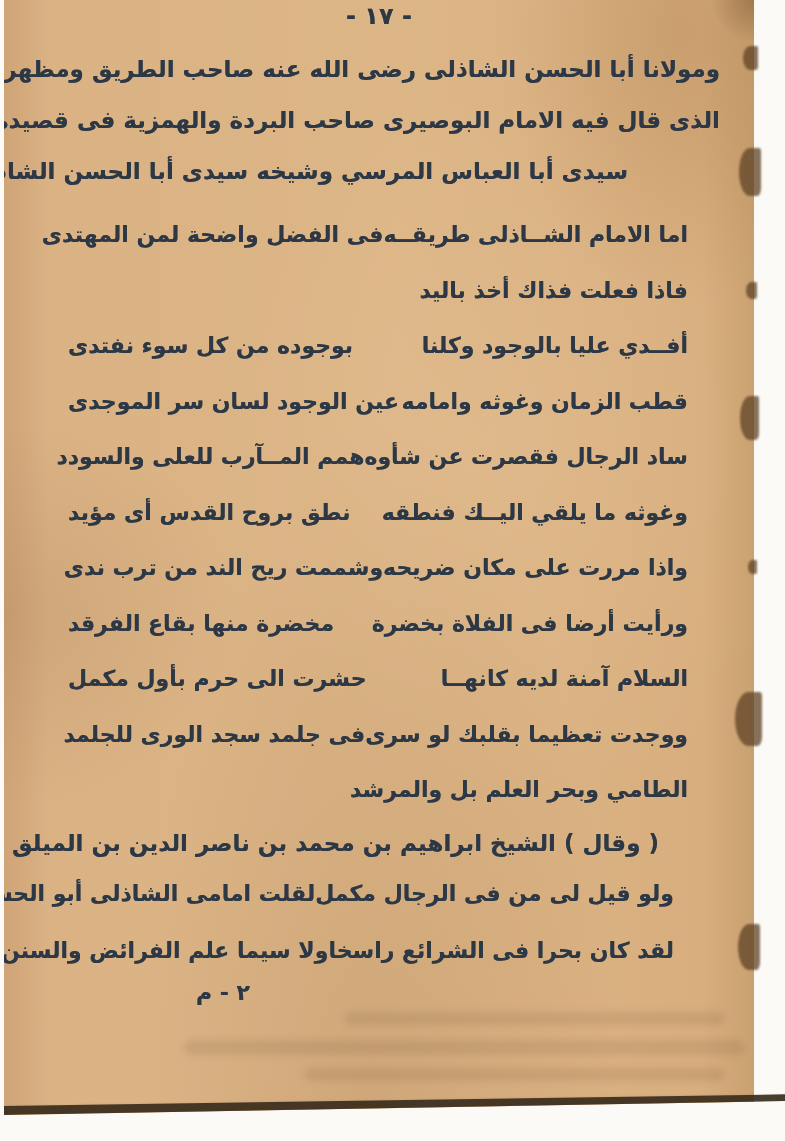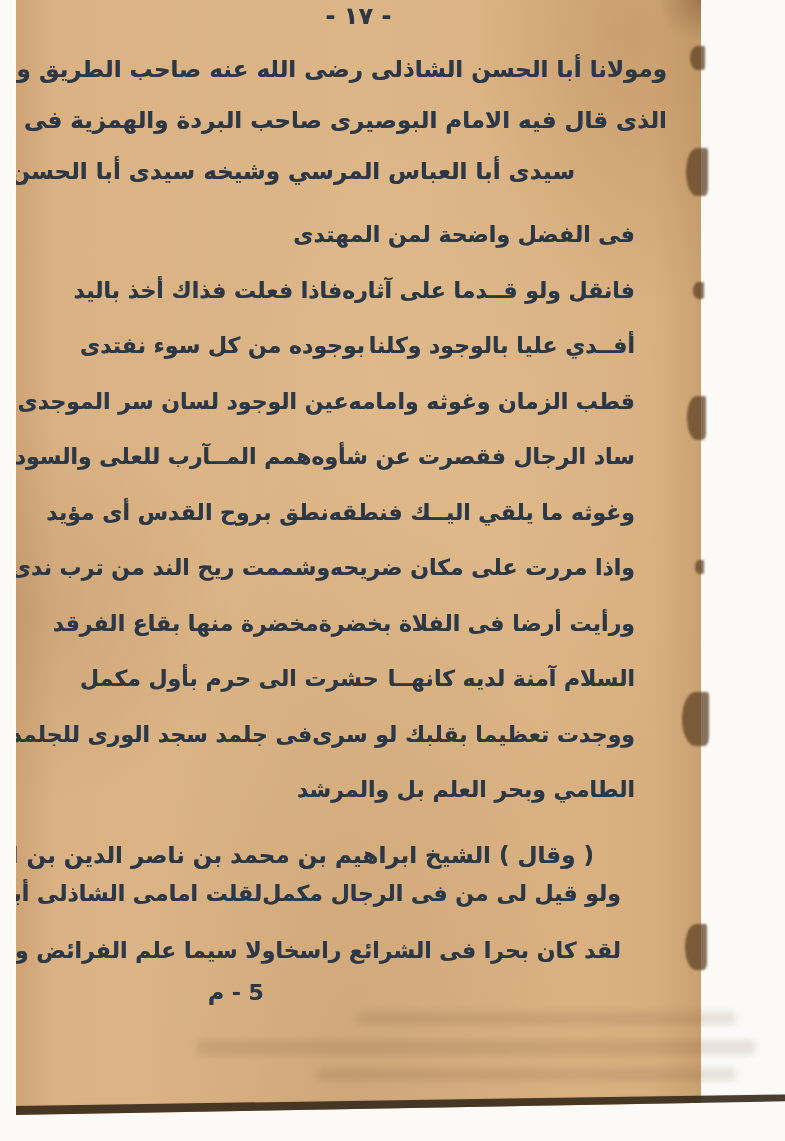--- a/index.html
+++ b/index.html
@@ -2,21 +2,21 @@
 <html lang="ar"><head>
 <meta charset="utf-8">
 <style>
   html,body{margin:0;padding:0;}
   body{
     width:785px;height:1141px;position:relative;overflow:hidden;
     background:#fbfaf6;
     font-family:"DejaVu Sans", sans-serif;
   }
   .paper{
-    position:absolute;top:0;left:16px;width:685px;height:1118px;
+    position:absolute;top:0;left:4px;width:750px;height:1118px;
     background-color:#d9b082;
     background-image:
       radial-gradient(ellipse at 90% 3%, rgba(150,100,50,.22), transparent 18%),
       radial-gradient(ellipse at 50% 102%, rgba(140,95,55,.18), transparent 45%),
       radial-gradient(ellipse at 1% 55%, rgba(130,90,50,.14), transparent 22%),
       radial-gradient(ellipse at 70% 40%, rgba(255,235,200,.10), transparent 40%),
       linear-gradient(90deg, #cfa477 0%, #dab284 6%, #ddb687 52%, #d8ae7e 93%, #c9a06f 100%);
     clip-path: polygon(0 0, 785px 0, 785px 1101px, 0 1115px);
     color:#2c3845;
   }
@@ -34,21 +34,21 @@
   .intro-line.indent{
     text-align:right;text-align-last:auto;margin-right:92px;white-space:nowrap;
   }
   .poem{font-size:22px;font-weight:bold;}
   .poem1{position:absolute;top:207px;right:66px;left:64px;}
   .poem2{position:absolute;top:866px;right:80px;left:62px;}
   .verse-row{display:flex;justify-content:space-between;align-items:baseline;height:55.5px;}
   .poem2 .verse-row{height:57px;}
   .hemi{white-space:nowrap;line-height:55px;}
   .prose-line{
-    position:absolute;top:822px;right:95px;left:35px;margin:12px;
+    position:absolute;top:822px;right:95px;left:35px;margin:0;
     text-align:right;font-size:23px;font-weight:bold;line-height:42px;white-space:nowrap;
   }
   .footer-mark{
     position:absolute;top:980px;left:192px;font-size:22px;font-weight:bold;direction:rtl;
   }
   .tear{position:absolute;background:#5f4326;filter:blur(1.2px);opacity:.75;
     border-radius:60% 10% 20% 60%;}
   .ghost{position:absolute;background:rgba(105,80,50,.14);filter:blur(3px);border-radius:8px;}
   .bottom-edge{
     position:absolute;top:1106px;left:-6px;width:800px;height:9px;
@@ -71,24 +71,24 @@
     <div class="page-number">- ١٧ -</div>
 
     <div class="intro">
       <p class="intro-line">ومولانا أبا الحسن الشاذلى رضى الله عنه صاحب الطريق ومظهر لواء التحقيق</p>
       <p class="intro-line">الذى قال فيه الامام البوصيرى صاحب البردة والهمزية فى قصيدة مدح بها</p>
       <p class="intro-line indent">سيدى أبا العباس المرسي وشيخه سيدى أبا الحسن الشاذلى رضي الله عنهم</p>
     </div>
 
     <div class="poem poem1">
       <div class="verse-row">
+        <span class="hemi">اما الامام الشــاذلى طريقــه</span>
         <span class="hemi">فى الفضل واضحة لمن المهتدى</span>
       </div>
       <div class="verse-row">
-        <span class="hemi">فانقل ولو قــدما على آثاره</span>
         <span class="hemi">فاذا فعلت فذاك أخذ باليد</span>
       </div>
       <div class="verse-row">
         <span class="hemi">أفــدي عليا بالوجود وكلنا</span>
         <span class="hemi">بوجوده من كل سوء نفتدى</span>
       </div>
       <div class="verse-row">
         <span class="hemi">قطب الزمان وغوثه وامامه</span>
         <span class="hemi">عين الوجود لسان سر الموجدى</span>
       </div>
@@ -127,21 +127,21 @@
       <div class="verse-row">
         <span class="hemi">ولو قيل لى من فى الرجال مكمل</span>
         <span class="hemi">لقلت امامى الشاذلى أبو الحسن</span>
       </div>
       <div class="verse-row">
         <span class="hemi">لقد كان بحرا فى الشرائع راسخا</span>
         <span class="hemi">ولا سيما علم الفرائض والسنن</span>
       </div>
     </div>
 
-    <div class="footer-mark">5 - م</div>
+    <div class="footer-mark">٢ - م</div>
   </div>
 
   <div class="tear" style="top:46px;right:-4px;width:15px;height:24px;"></div>
   <div class="tear" style="top:148px;right:-7px;width:22px;height:48px;"></div>
   <div class="tear" style="top:282px;right:-3px;width:11px;height:17px;"></div>
   <div class="tear" style="top:396px;right:-5px;width:19px;height:44px;"></div>
   <div class="tear" style="top:560px;right:-3px;width:9px;height:14px;"></div>
   <div class="tear" style="top:692px;right:-8px;width:27px;height:54px;"></div>
   <div class="tear" style="top:924px;right:-6px;width:22px;height:46px;"></div>
 

